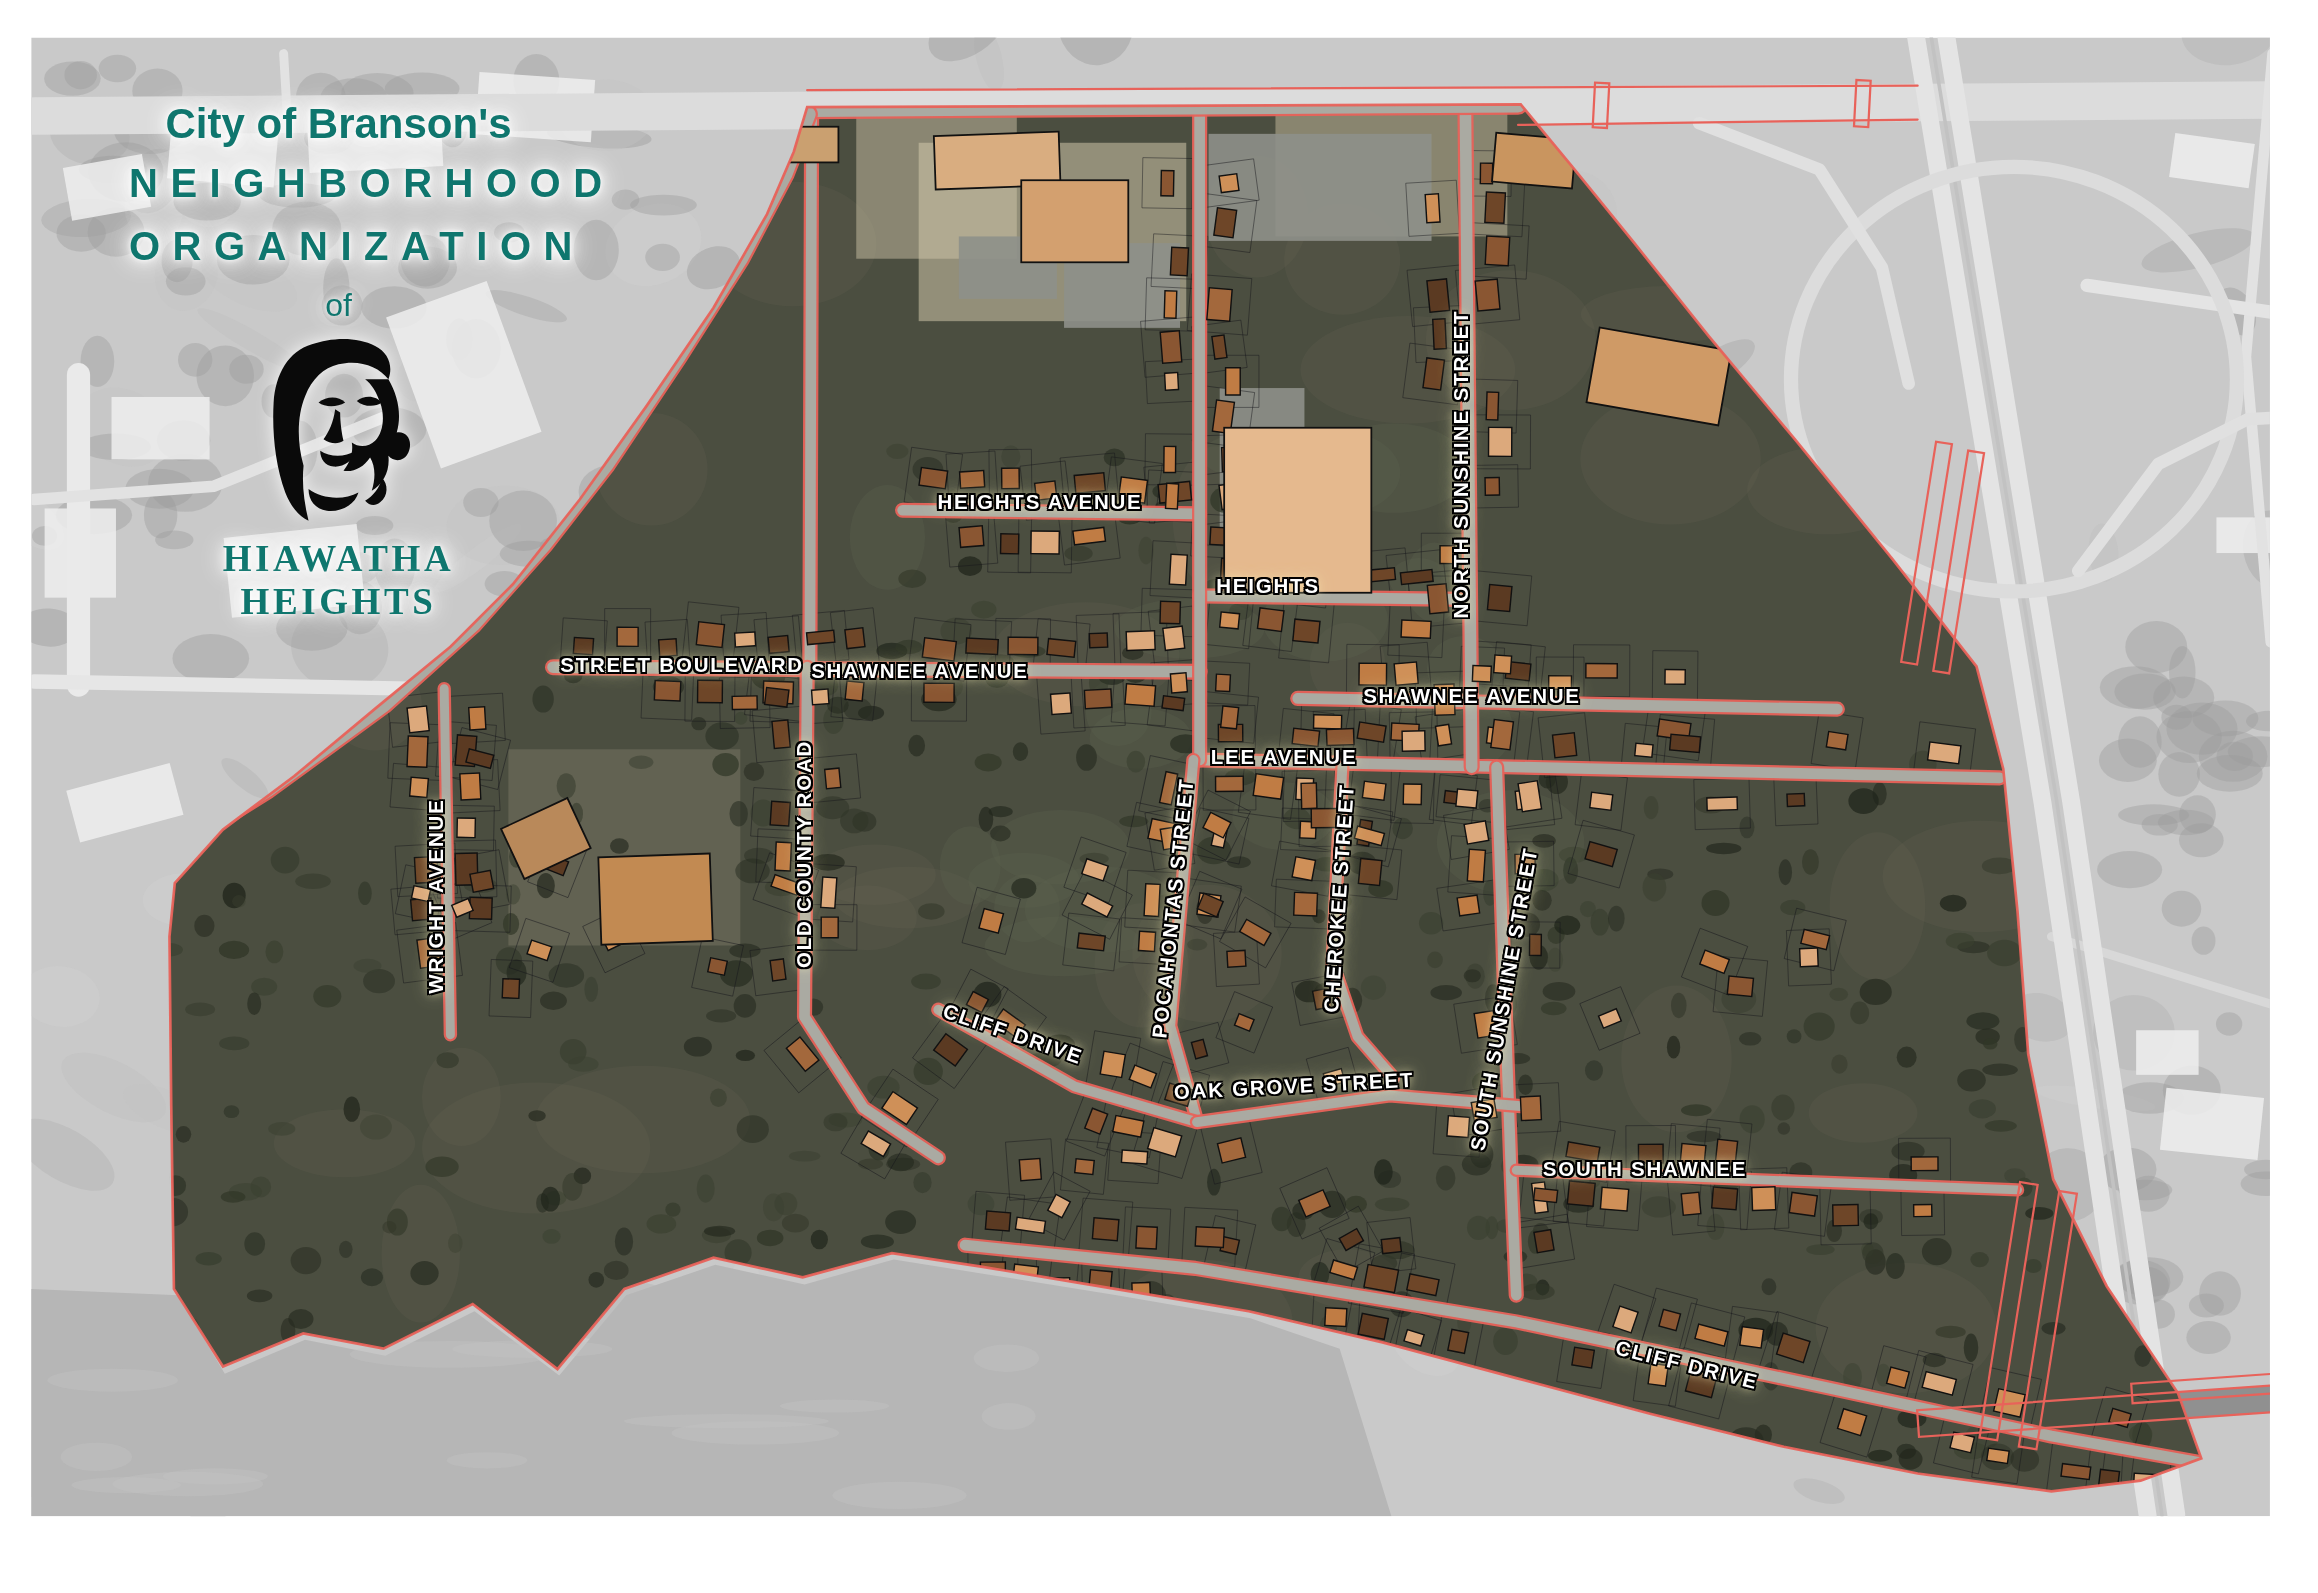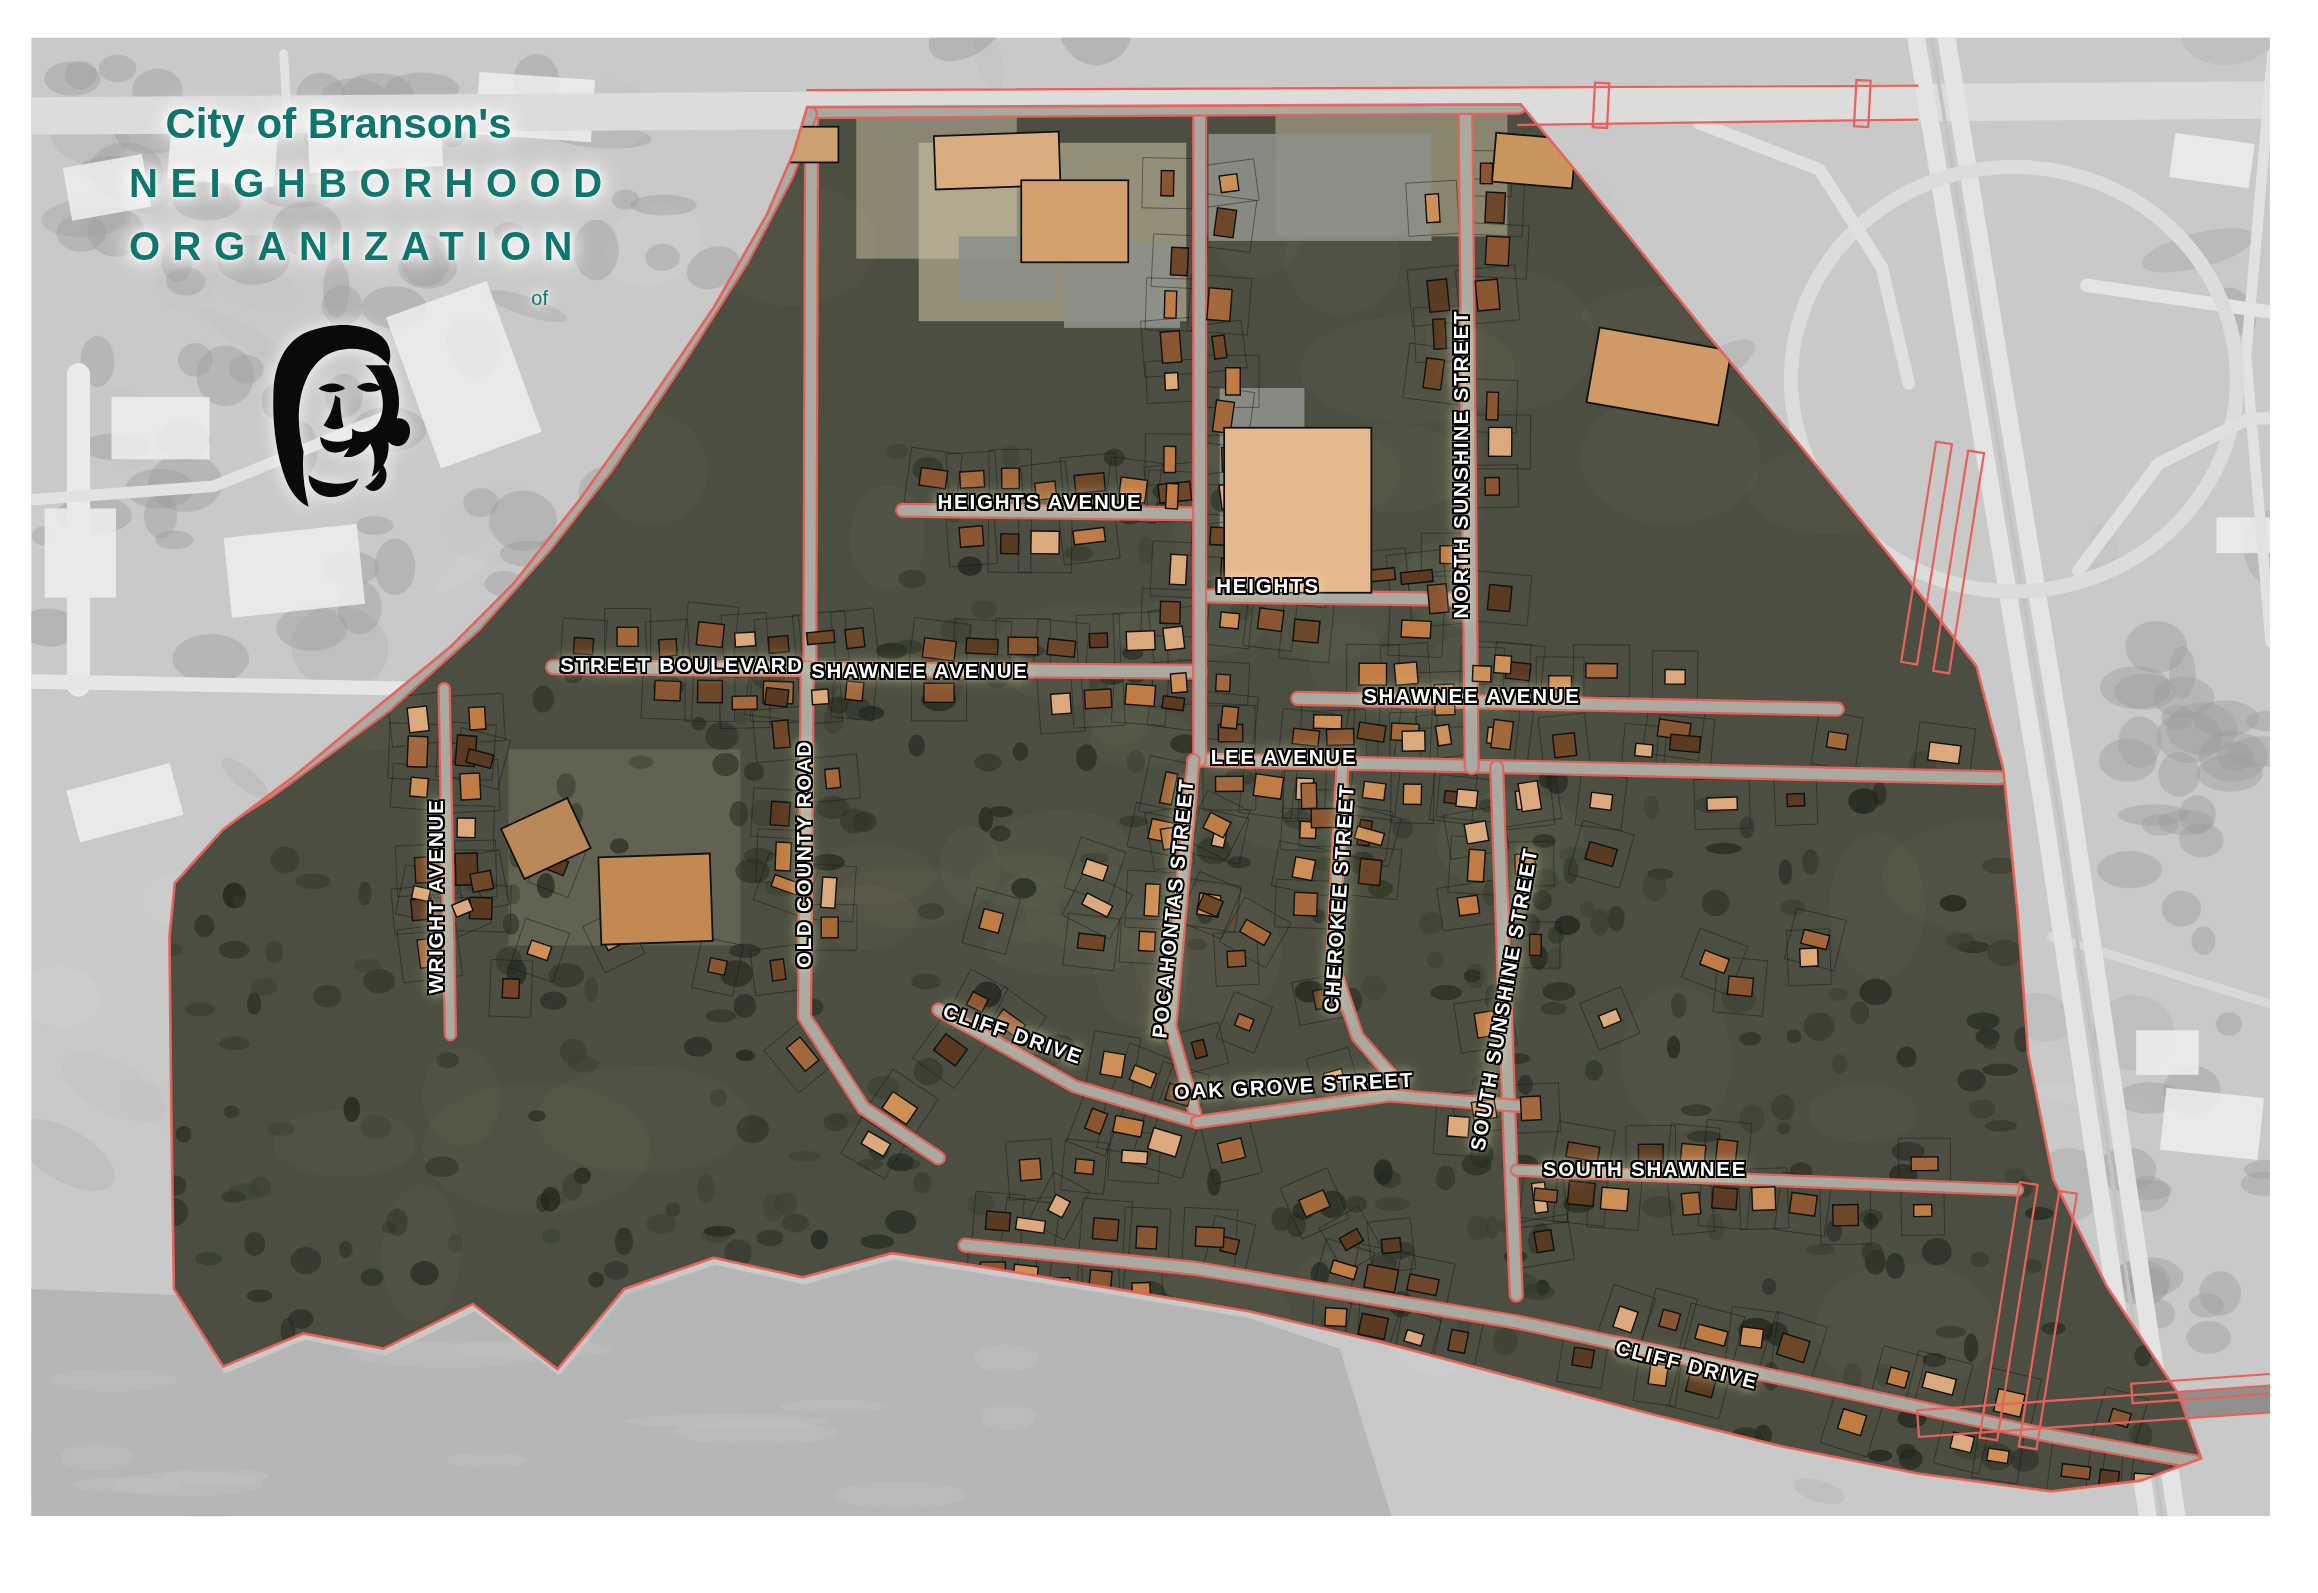--- a/index.html
+++ b/index.html
@@ -11,21 +11,21 @@
        letter-spacing:1.8px;transform:translate(-50%,-50%) rotate(var(--r,0deg));
        text-shadow:
         -1.8px -1.8px 0 #000, 1.8px -1.8px 0 #000, -1.8px 1.8px 0 #000, 1.8px 1.8px 0 #000,
         -1.8px 0 0 #000, 1.8px 0 0 #000, 0 -1.8px 0 #000, 0 1.8px 0 #000,
         0 0 9px rgba(255,246,190,.95), 0 0 18px rgba(255,246,190,.8);}
   
   .title{position:absolute;left:129px;top:100px;width:419px;text-align:center;color:#0f766e;}
   .title .glow{text-shadow:0 0 5.4px #fff,0 0 12.5px #fff,0 0 23px #fff,0 0 30px #fff;}
   .t1{font-size:42px;font-weight:bold;margin:0 0 12.5px 0;}
   .t2,.t3{font-size:40px;font-weight:600;letter-spacing:12.5px;margin:0 0 18px 0;}
-  .t-of{font-size:20px;margin:5.4px 0 1.8px 0;text-align:right;}
+  .t-of{font-size:32px;margin:5.4px 0 1.8px 0;}
   .t-logo{margin:0 auto;display:block;filter:drop-shadow(0 0 9px rgba(255,255,255,.9));}
   .t-name{font-family:"Liberation Serif",serif;font-size:37px;font-weight:bold;
           letter-spacing:3.6px;margin:1.8px 0 0 0;}
 </style>
 </head>
 <body>
 
 <div class="page">
 
   <svg id="map-svg" width="2319" height="1594" viewBox="0 0 2600 1787">
@@ -1396,16 +1396,17 @@
         <path d="M78,22 C50,30 34,58 32,92 C30,128 34,168 46,200 C52,216 62,228 74,234 C68,210 66,188 68,168 C60,140 60,108 70,84 C78,64 92,50 110,46 C134,40 158,48 170,64 C176,48 170,32 154,24 C132,12 100,14 78,22 Z"></path>
         <path d="M170,64 C182,84 186,108 180,128 C192,126 200,138 194,152 C189,163 177,164 170,156 C172,174 164,190 150,198 C155,182 154,168 148,158 C140,170 128,176 116,174 C124,164 128,152 126,140 C134,146 146,146 154,138 C164,128 166,108 160,92 C156,80 150,70 142,64 Z"></path>
         <path d="M86,92 C96,84 110,84 118,92 C108,98 94,98 86,92 Z"></path>
         <path d="M132,90 C142,82 156,84 162,92 C154,98 140,97 132,90 Z"></path>
         <path d="M106,100 C104,116 98,128 92,136 C100,142 110,142 116,138 C114,130 112,116 112,104 Z"></path>
         <path d="M88,150 C100,158 118,158 130,150 C128,162 116,170 104,169 C94,168 88,160 88,150 Z"></path>
         <path d="M74,196 C90,208 116,210 134,200 C130,214 114,224 96,222 C82,220 74,210 74,196 Z"></path>
         <path d="M142,210 C152,204 160,194 162,182 C170,190 170,204 160,212 C154,217 147,216 142,210 Z"></path>
       </g>
     </svg>
+    <div class="t-name glow">HIAWATHA HEIGHTS</div>
   </div>
 
 </div>
 
 
 </body></html>

